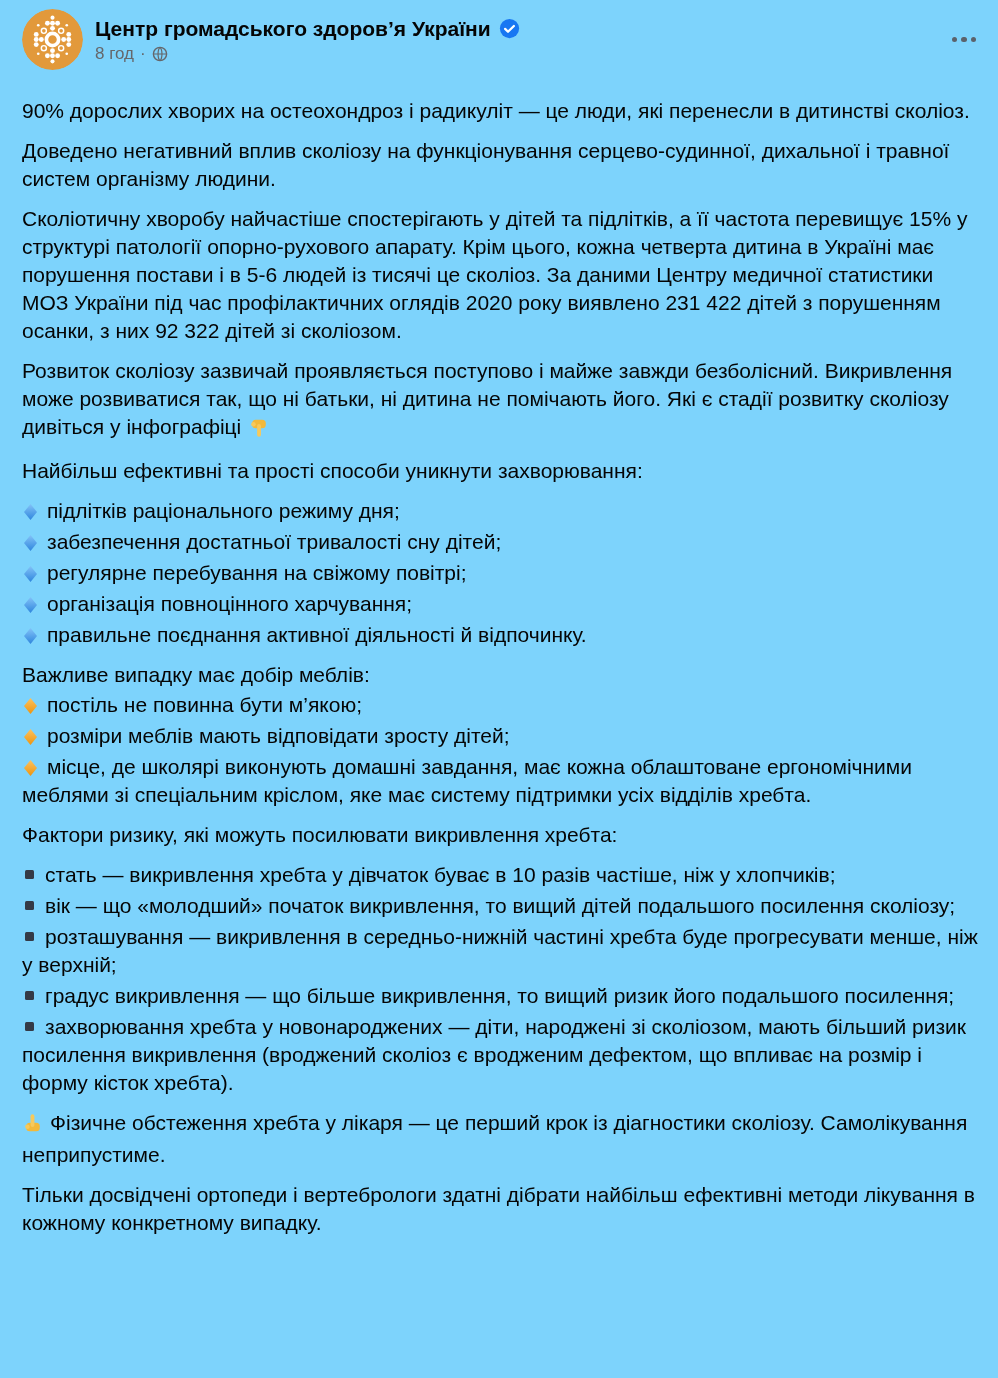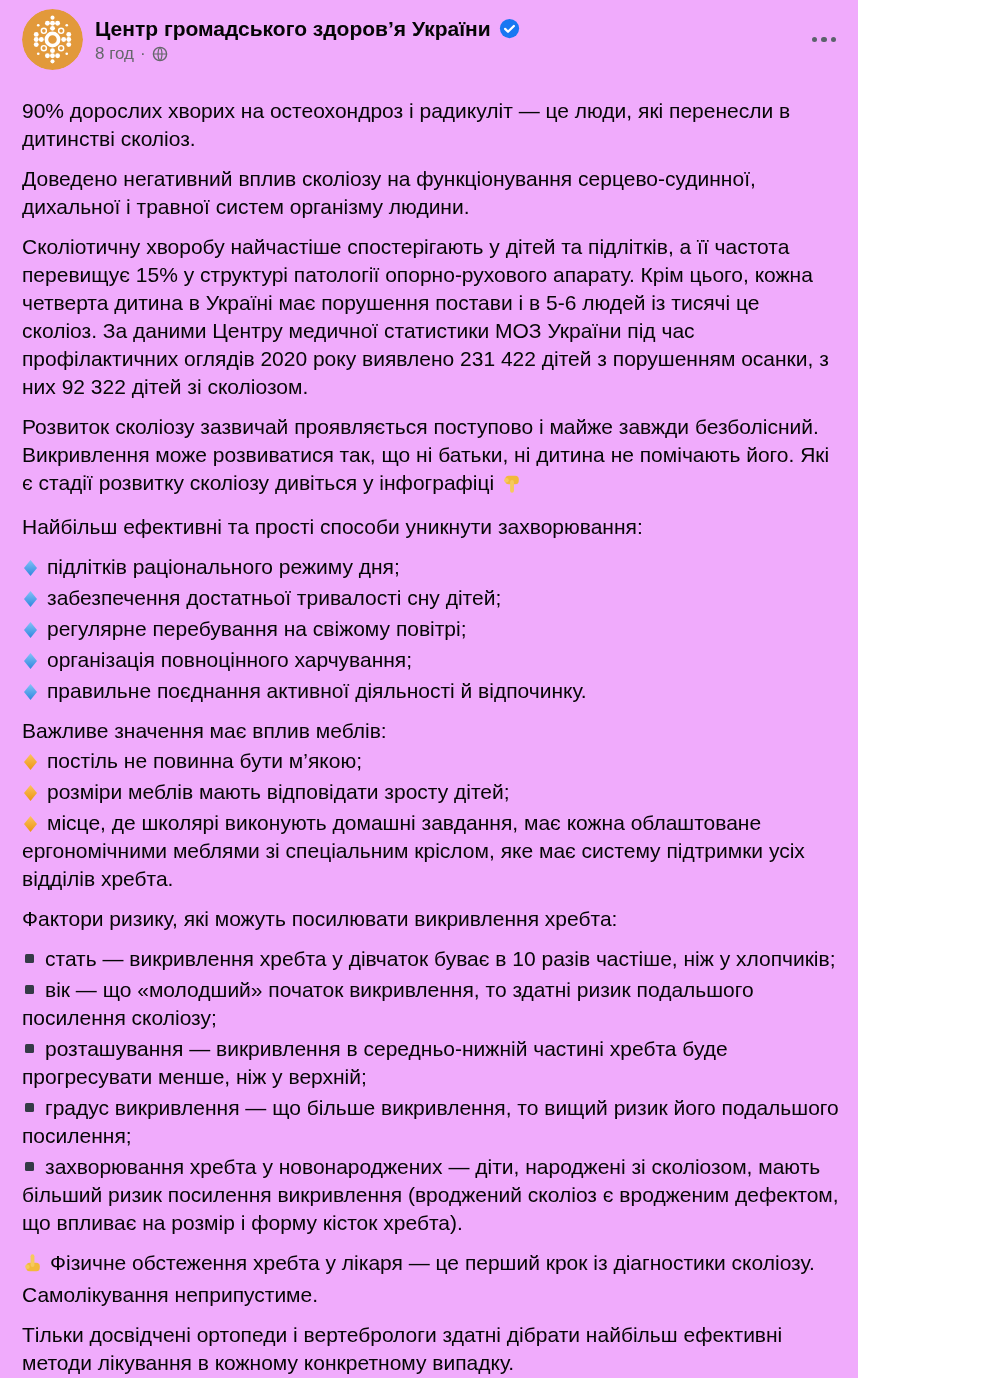--- a/index.html
+++ b/index.html
@@ -1,17 +1,17 @@
 <!DOCTYPE html>
 <html><head>
 <meta charset="utf-8">
 <style>
   html,body{margin:0;padding:0;background:#fff;}
   body{font-family:"Liberation Sans","DejaVu Sans",sans-serif;}
-  .post{width:858px;height:1378px;overflow:hidden;background:#f0abfc;color:#050505;}
+  .post{width:998px;height:1378px;overflow:hidden;background:#7dd3fc;color:#050505;}
 
   .header{display:flex;align-items:center;padding:9px 16px 0 22px;}
   .avatar{width:61px;height:61px;border-radius:50%;flex:0 0 auto;cursor:pointer;display:block;}
   .hinfo{margin-left:12px;flex:1;min-width:0;}
   .name-row{display:flex;align-items:center;gap:8px;}
   .page-name{font-size:21px;font-weight:700;color:#050505;line-height:27px;cursor:pointer;}
   .badge{width:21px;height:21px;display:block;}
   .meta-row{display:flex;align-items:center;gap:6px;color:#65676B;font-size:17px;margin-top:2px;}
   .meta-row .ts{cursor:pointer;}
   .globe{display:block;}
@@ -118,33 +118,33 @@
     <p><span>Найбільш ефективні та прості способи уникнути захворювання:</span></p>
 
     <div class="list">
       <div class="li"><span class="diamond blue"></span><span>підлітків раціонального режиму дня;</span></div>
       <div class="li"><span class="diamond blue"></span><span>забезпечення достатньої тривалості сну дітей;</span></div>
       <div class="li"><span class="diamond blue"></span><span>регулярне перебування на свіжому повітрі;</span></div>
       <div class="li"><span class="diamond blue"></span><span>організація повноцінного харчування;</span></div>
       <div class="li"><span class="diamond blue"></span><span>правильне поєднання активної діяльності й відпочинку.</span></div>
     </div>
 
-    <p class="tight"><span>Важливе значення має вплив меблів:</span></p>
+    <p class="tight"><span>Важливе випадку має добір меблів:</span></p>
 
     <div class="list">
       <div class="li"><span class="diamond orange"></span><span>постіль не повинна бути м’якою;</span></div>
       <div class="li"><span class="diamond orange"></span><span>розміри меблів мають відповідати зросту дітей;</span></div>
       <div class="li"><span class="diamond orange"></span><span>місце, де школярі виконують домашні завдання, має кожна облаштоване ергономічними меблями зі спеціальним кріслом, яке має систему підтримки усіх відділів хребта.</span></div>
     </div>
 
     <p><span>Фактори ризику, які можуть посилювати викривлення хребта:</span></p>
 
     <div class="list">
       <div class="li"><span class="sqb"></span><span>стать — викривлення хребта у дівчаток буває в 10 разів частіше, ніж у хлопчиків;</span></div>
-      <div class="li"><span class="sqb"></span><span>вік — що «молодший» початок викривлення, то здатні ризик подальшого посилення сколіозу;</span></div>
+      <div class="li"><span class="sqb"></span><span>вік — що «молодший» початок викривлення, то вищий дітей подальшого посилення сколіозу;</span></div>
       <div class="li"><span class="sqb"></span><span>розташування — викривлення в середньо-нижній частині хребта буде прогресувати менше, ніж у верхній;</span></div>
       <div class="li"><span class="sqb"></span><span>градус викривлення — що більше викривлення, то вищий ризик його подальшого посилення;</span></div>
       <div class="li"><span class="sqb"></span><span>захворювання хребта у новонароджених — діти, народжені зі сколіозом, мають більший ризик посилення викривлення (вроджений сколіоз є вродженим дефектом, що впливає на розмір і форму кісток хребта).</span></div>
     </div>
 
     <p>
       <span class="emoji">
         <svg width="21" height="21" viewBox="0 0 24 24">
           <rect x="4.8" y="11.2" width="15.5" height="9.6" rx="4" fill="#F2B93B"></rect>
           <rect x="9.8" y="1.5" width="4.4" height="14.5" rx="2.2" fill="#F6C95C"></rect>

